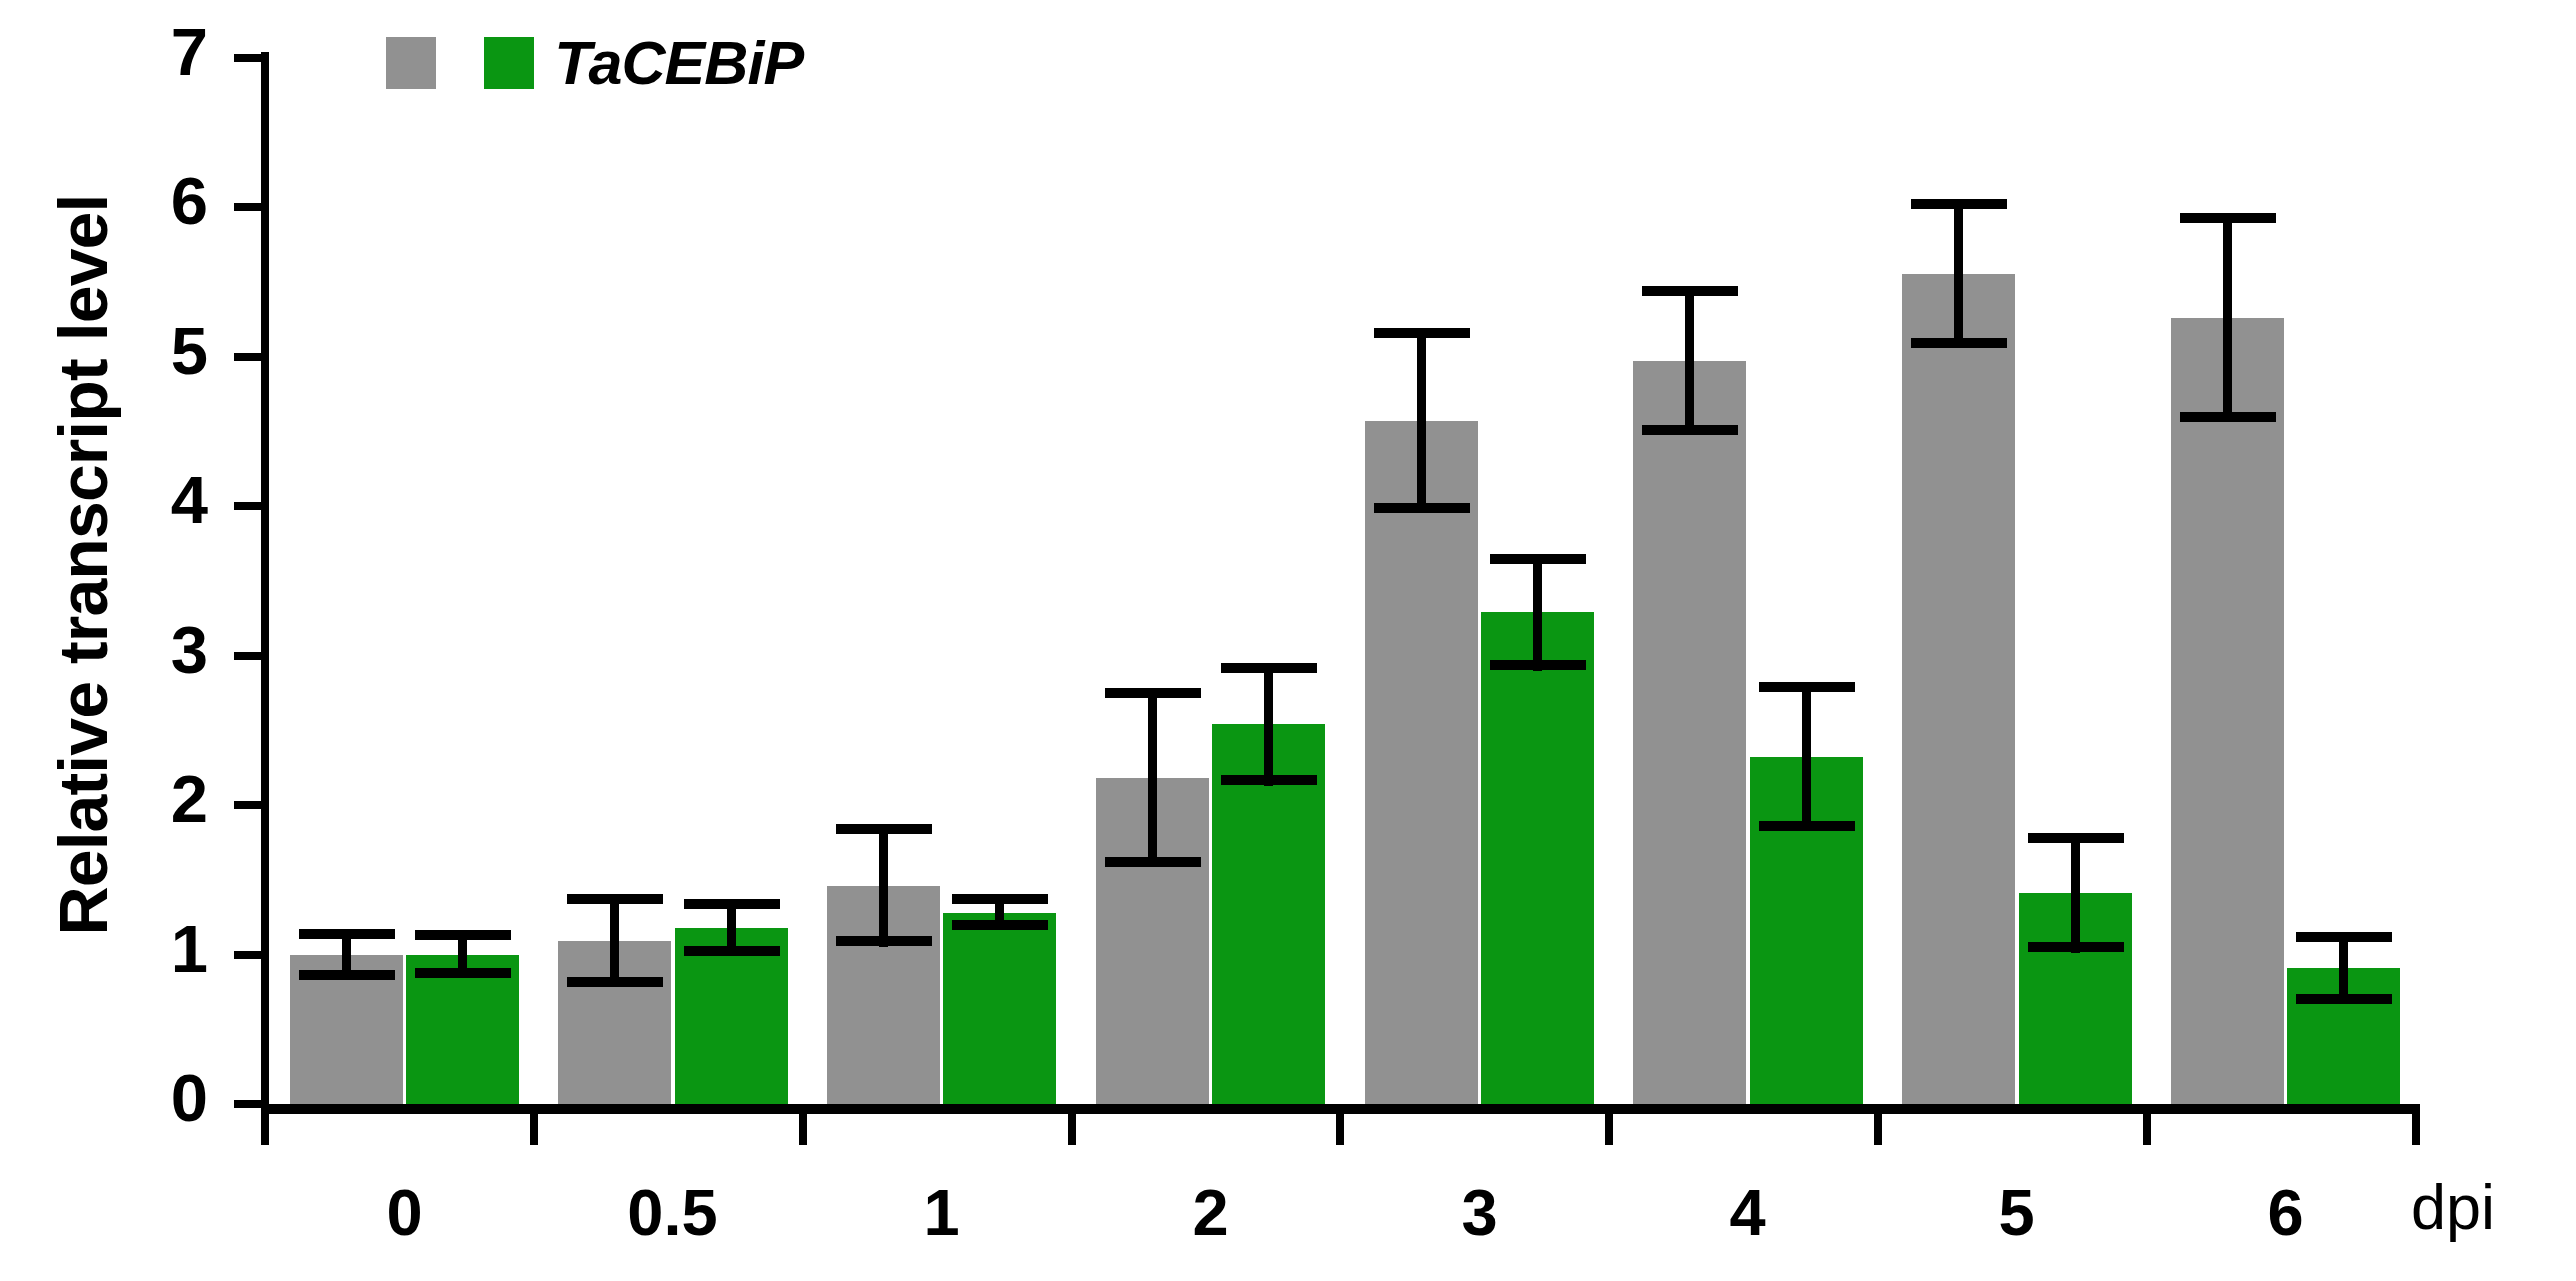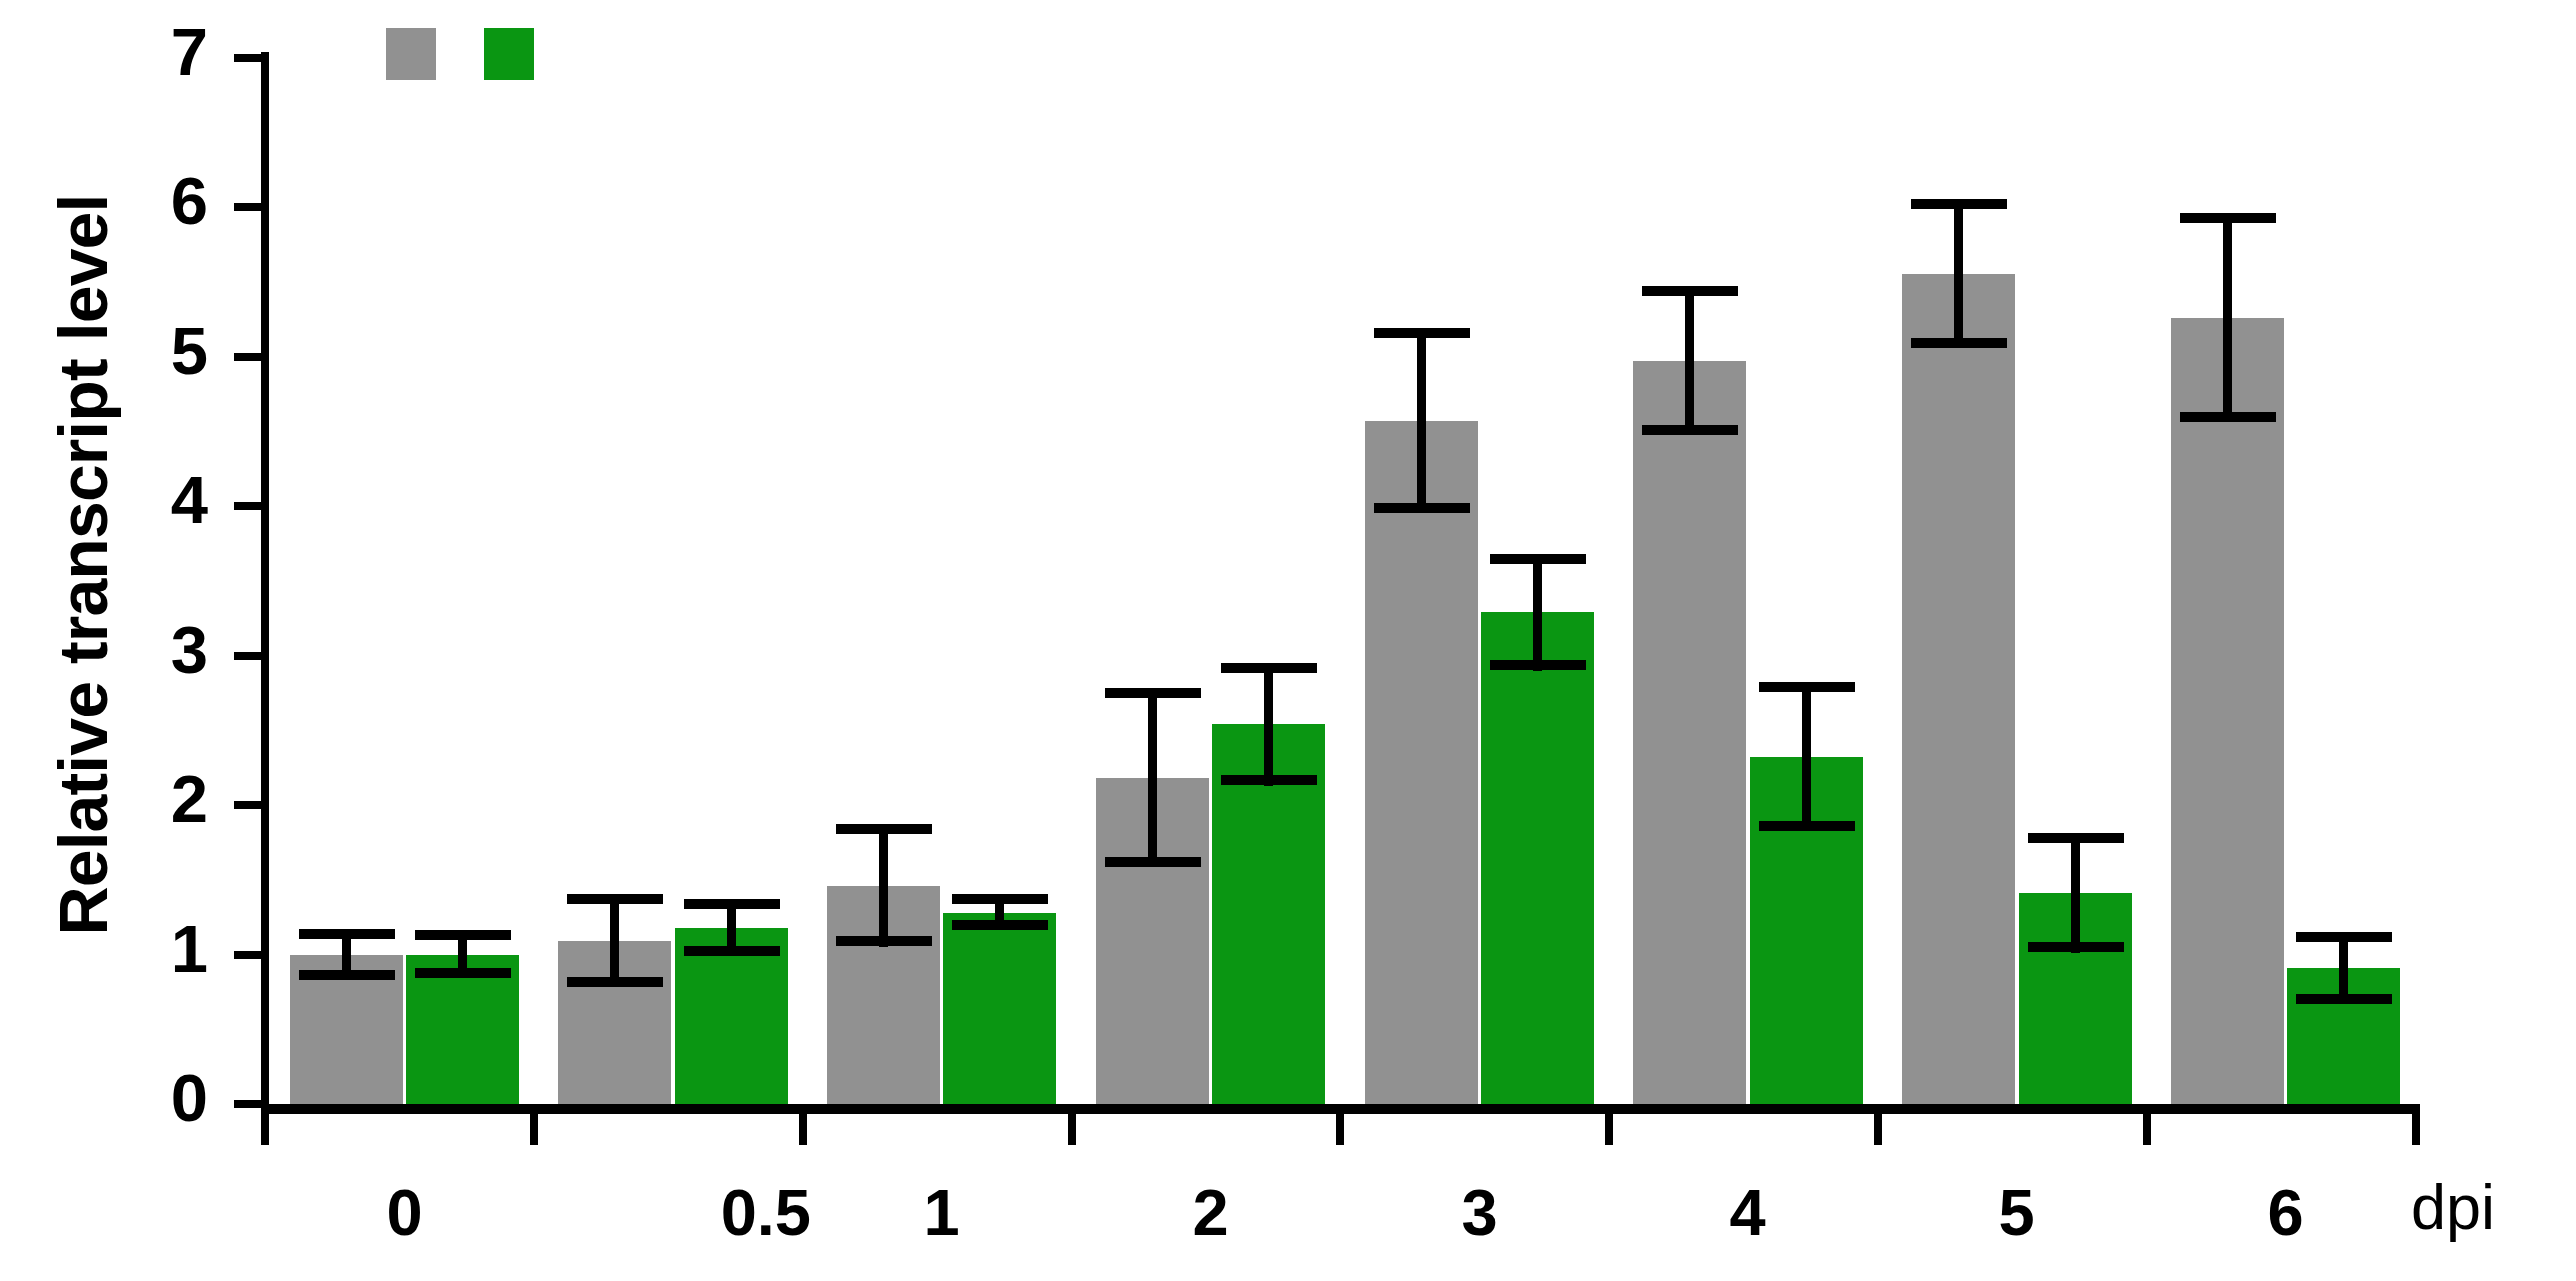--- a/index.html
+++ b/index.html
@@ -45,20 +45,21 @@
 <div id="figure">
 
   <div id="ylabel">Relative transcript level</div>
 
   <div id="legend">
     <div class="lg-item">
       <span class="lg-swatch" style="background:#919191"></span>
     </div>
     <div class="lg-item">
       <span class="lg-swatch" style="background:#0a9612"></span>
+      <span class="lg-text">TaCEBiP</span>
     </div>
   </div>
 
   <div id="yaxis"></div>
   <div id="xaxis"></div>
 
   <div id="yticks-layer">
       <div class="ytick" style="top: 1100px;"></div>
       <div class="ytlabel" style="top: 1059px;">0</div>
       <div class="ytick" style="top: 951px;"></div>
@@ -80,21 +81,21 @@
       <div class="xtick" style="left: 261px;"></div>
       <div class="xtick" style="left: 530px;"></div>
       <div class="xtick" style="left: 799px;"></div>
       <div class="xtick" style="left: 1068px;"></div>
       <div class="xtick" style="left: 1336px;"></div>
       <div class="xtick" style="left: 1605px;"></div>
       <div class="xtick" style="left: 1874px;"></div>
       <div class="xtick" style="left: 2143px;"></div>
       <div class="xtick" style="left: 2412px;"></div>
       <div class="xtlabel" style="left: 266px;">0</div>
-      <div class="xtlabel" style="left: 534px; text-align: right;">0.5</div>
+      <div class="xtlabel" style="left: 534px;">0.5</div>
       <div class="xtlabel" style="left: 803px;">1</div>
       <div class="xtlabel" style="left: 1072px;">2</div>
       <div class="xtlabel" style="left: 1341px;">3</div>
       <div class="xtlabel" style="left: 1609px;">4</div>
       <div class="xtlabel" style="left: 1878px;">5</div>
       <div class="xtlabel" style="left: 2147px;">6</div>
     </div>
   <div id="bars-layer">
       <div class="bar gray" style="left: 290px; width: 113px; height: 149px; bottom: 178px; background: rgb(145, 145, 145);"></div>
       <div class="err" style="left: 290px; width: 113px; top: 929px; height: 51px;">

